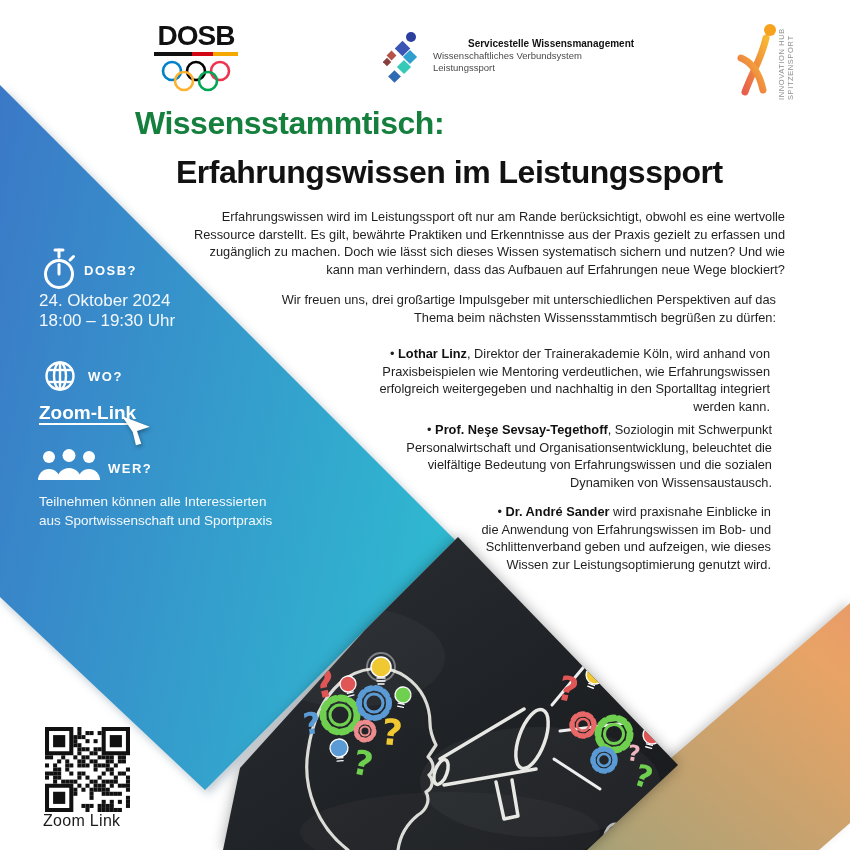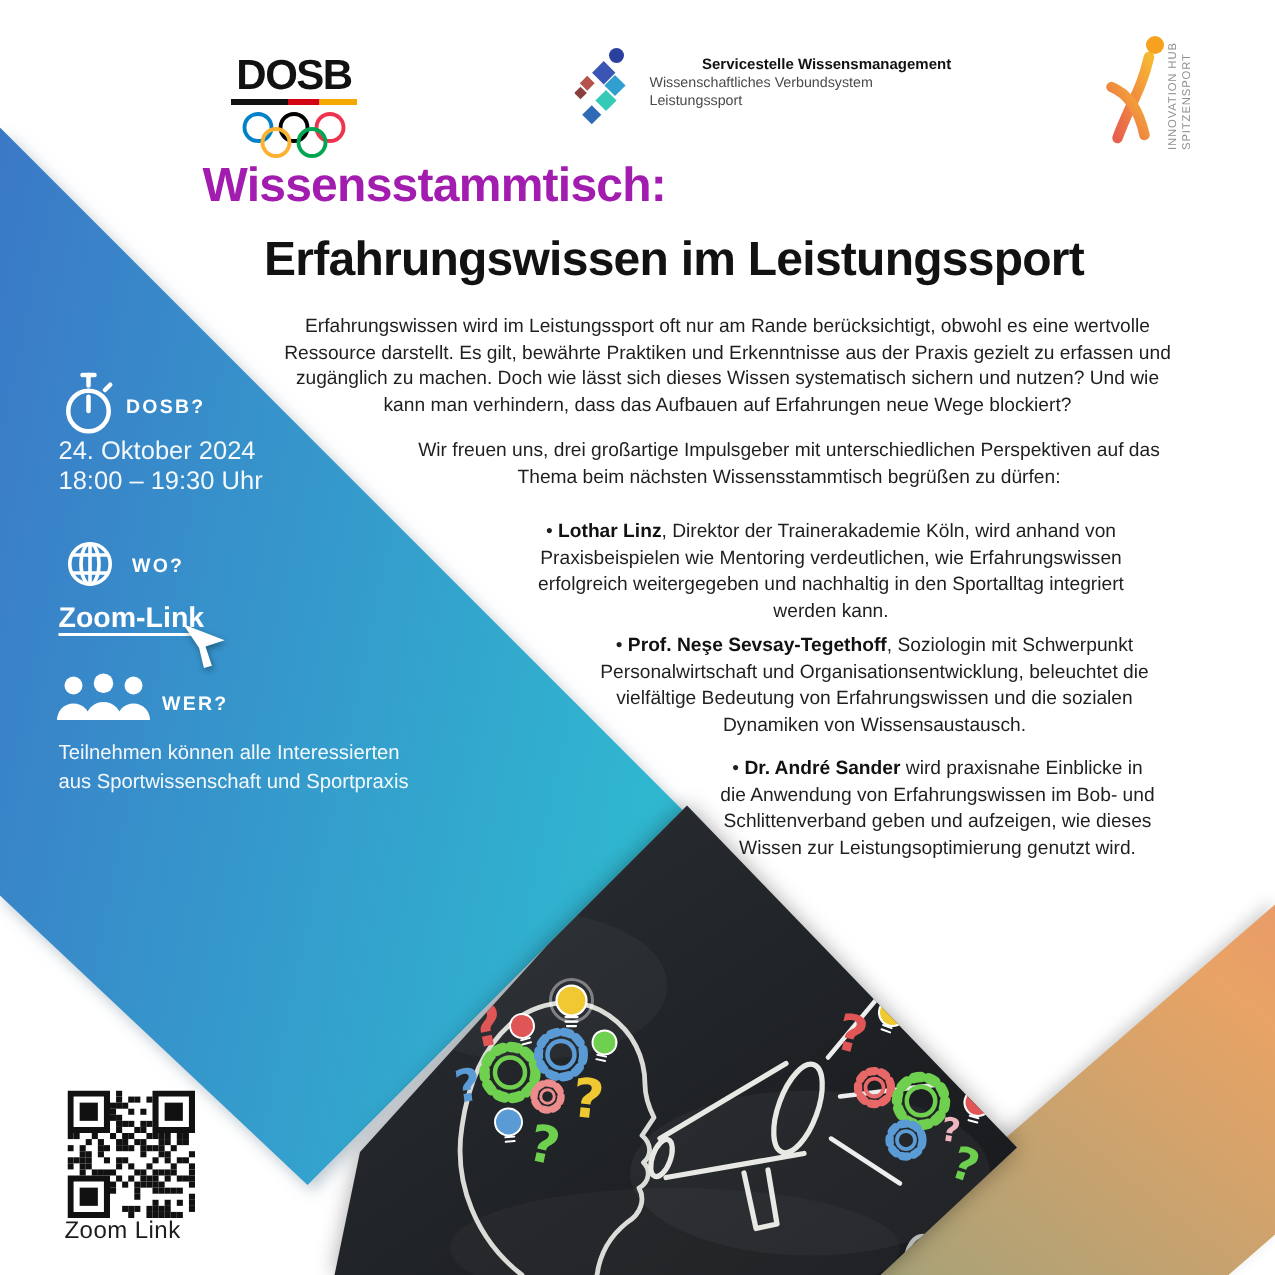--- a/index.html
+++ b/index.html
@@ -10,35 +10,35 @@
   .shadow-wrap-teal{position:absolute;inset:0;filter:drop-shadow(3px 4px 5px rgba(20,60,90,.28));pointer-events:none;}
   .teal-diamond{position:absolute;inset:0;
       background:linear-gradient(102deg,#3B79C7 2%,#2FB9D0 55%,#31E3B6 100%);
       clip-path:polygon(0px 85px,455px 540px,205px 790px,0px 597px);}
   .shadow-wrap-band{position:absolute;inset:0;filter:drop-shadow(-2px -3px 5px rgba(0,0,0,.18));pointer-events:none;}
   .gradient-band{position:absolute;inset:0;
       background:linear-gradient(38deg,#55A08F 0%,#E9A365 55%,#E75F83 100%);
       clip-path:polygon(850px 603px,850px 823px,819px 850px,565px 850px);}
   .chalk-svg{position:absolute;left:200px;top:527px;filter:drop-shadow(0 0 7px rgba(0,0,0,.35));}
   
-  .dosb{left:148px;top:36px;width:96px;text-align:center;}
+  .dosb{left:148px;top:22px;width:96px;text-align:center;}
   .dosb-word{font-size:28px;font-weight:700;letter-spacing:-1px;color:#111;line-height:28px;}
   .flag-bar{display:flex;width:84px;height:4px;margin:2px auto 3px auto;}
   .flag-bar span{display:block;height:100%;}
   .svclogo{left:383px;top:30px;display:flex;align-items:flex-start;}
   .svc-text{margin-left:8px;padding-top:8px;}
   .svc-l1{font-size:10px;font-weight:700;color:#111;line-height:12px;padding-left:35px;}
   .svc-l2,.svc-l3{font-size:9.5px;color:#4a4a4a;line-height:11.5px;}
   .ihub{left:733px;top:20px;}
   .ihub-text{position:absolute;left:777px;top:100px;transform:rotate(-90deg);transform-origin:top left;
              font-size:7.5px;letter-spacing:.6px;color:#8f8f8f;line-height:9px;white-space:nowrap;}
   
-  .title-1{left:135px;top:105px;font-size:32px;font-weight:700;letter-spacing:-.5px;color:#a21caf;}
+  .title-1{left:135px;top:105px;font-size:32px;font-weight:700;letter-spacing:-.5px;color:#15803d;}
   .title-2{left:176px;top:154px;font-size:32px;font-weight:700;letter-spacing:-.5px;color:#121212;}
-  .para{font-size:12.8px;line-height:17.5px;color:#1f1f1f;text-align:center;}
+  .para{font-size:12.8px;line-height:17.5px;color:#1f1f1f;text-align:right;}
   .intro{left:185px;top:208px;width:600px;}
   .invite{left:276px;top:291px;width:500px;}
   .speaker{position:absolute;}
   .speaker b{font-weight:700;color:#111;}
   .sp1{left:338px;top:345px;width:432px;}
   .sp2{left:394px;top:421px;width:378px;}
   .sp3{left:479px;top:503px;width:292px;}
   
   .side-label{font-size:13px;font-weight:700;letter-spacing:1.5px;color:#fff;}
   .side-light{color:rgba(255,255,255,.94);}

